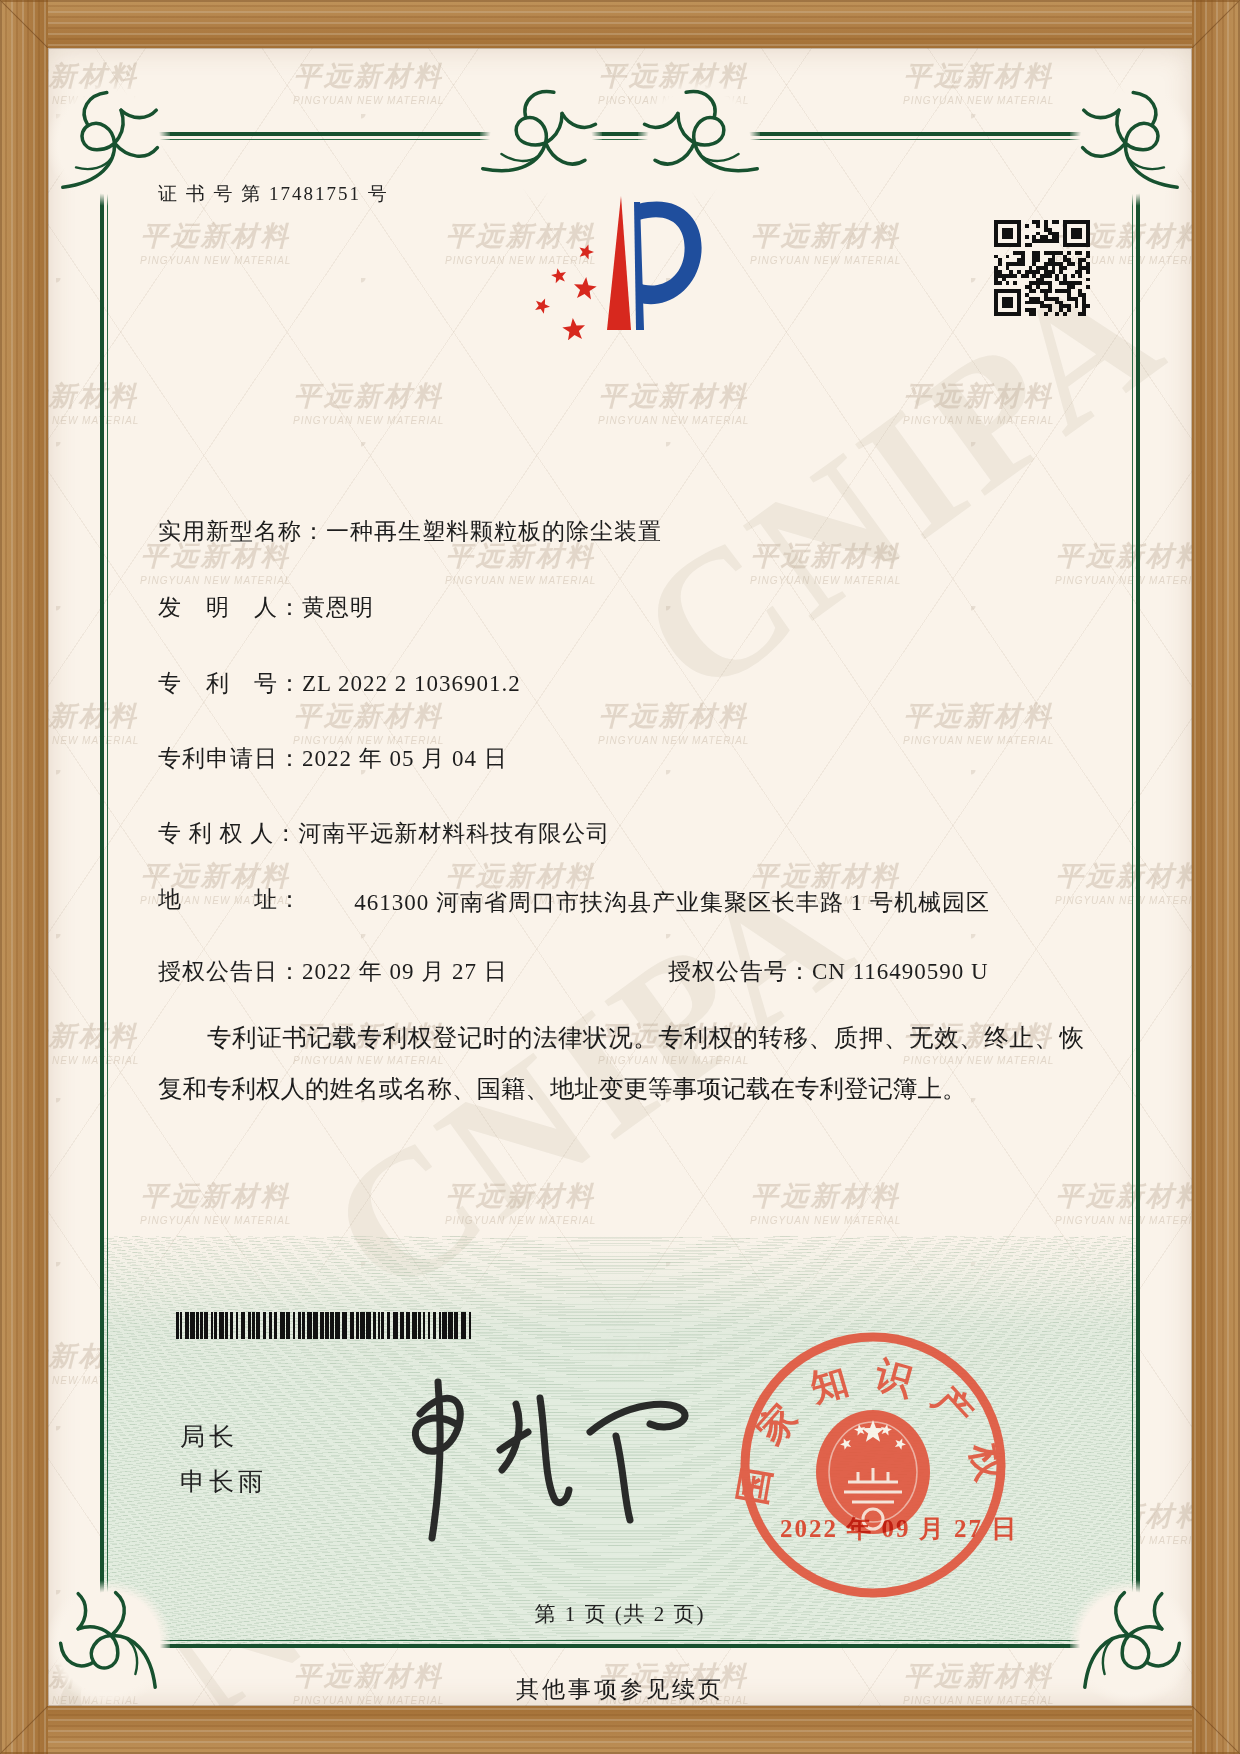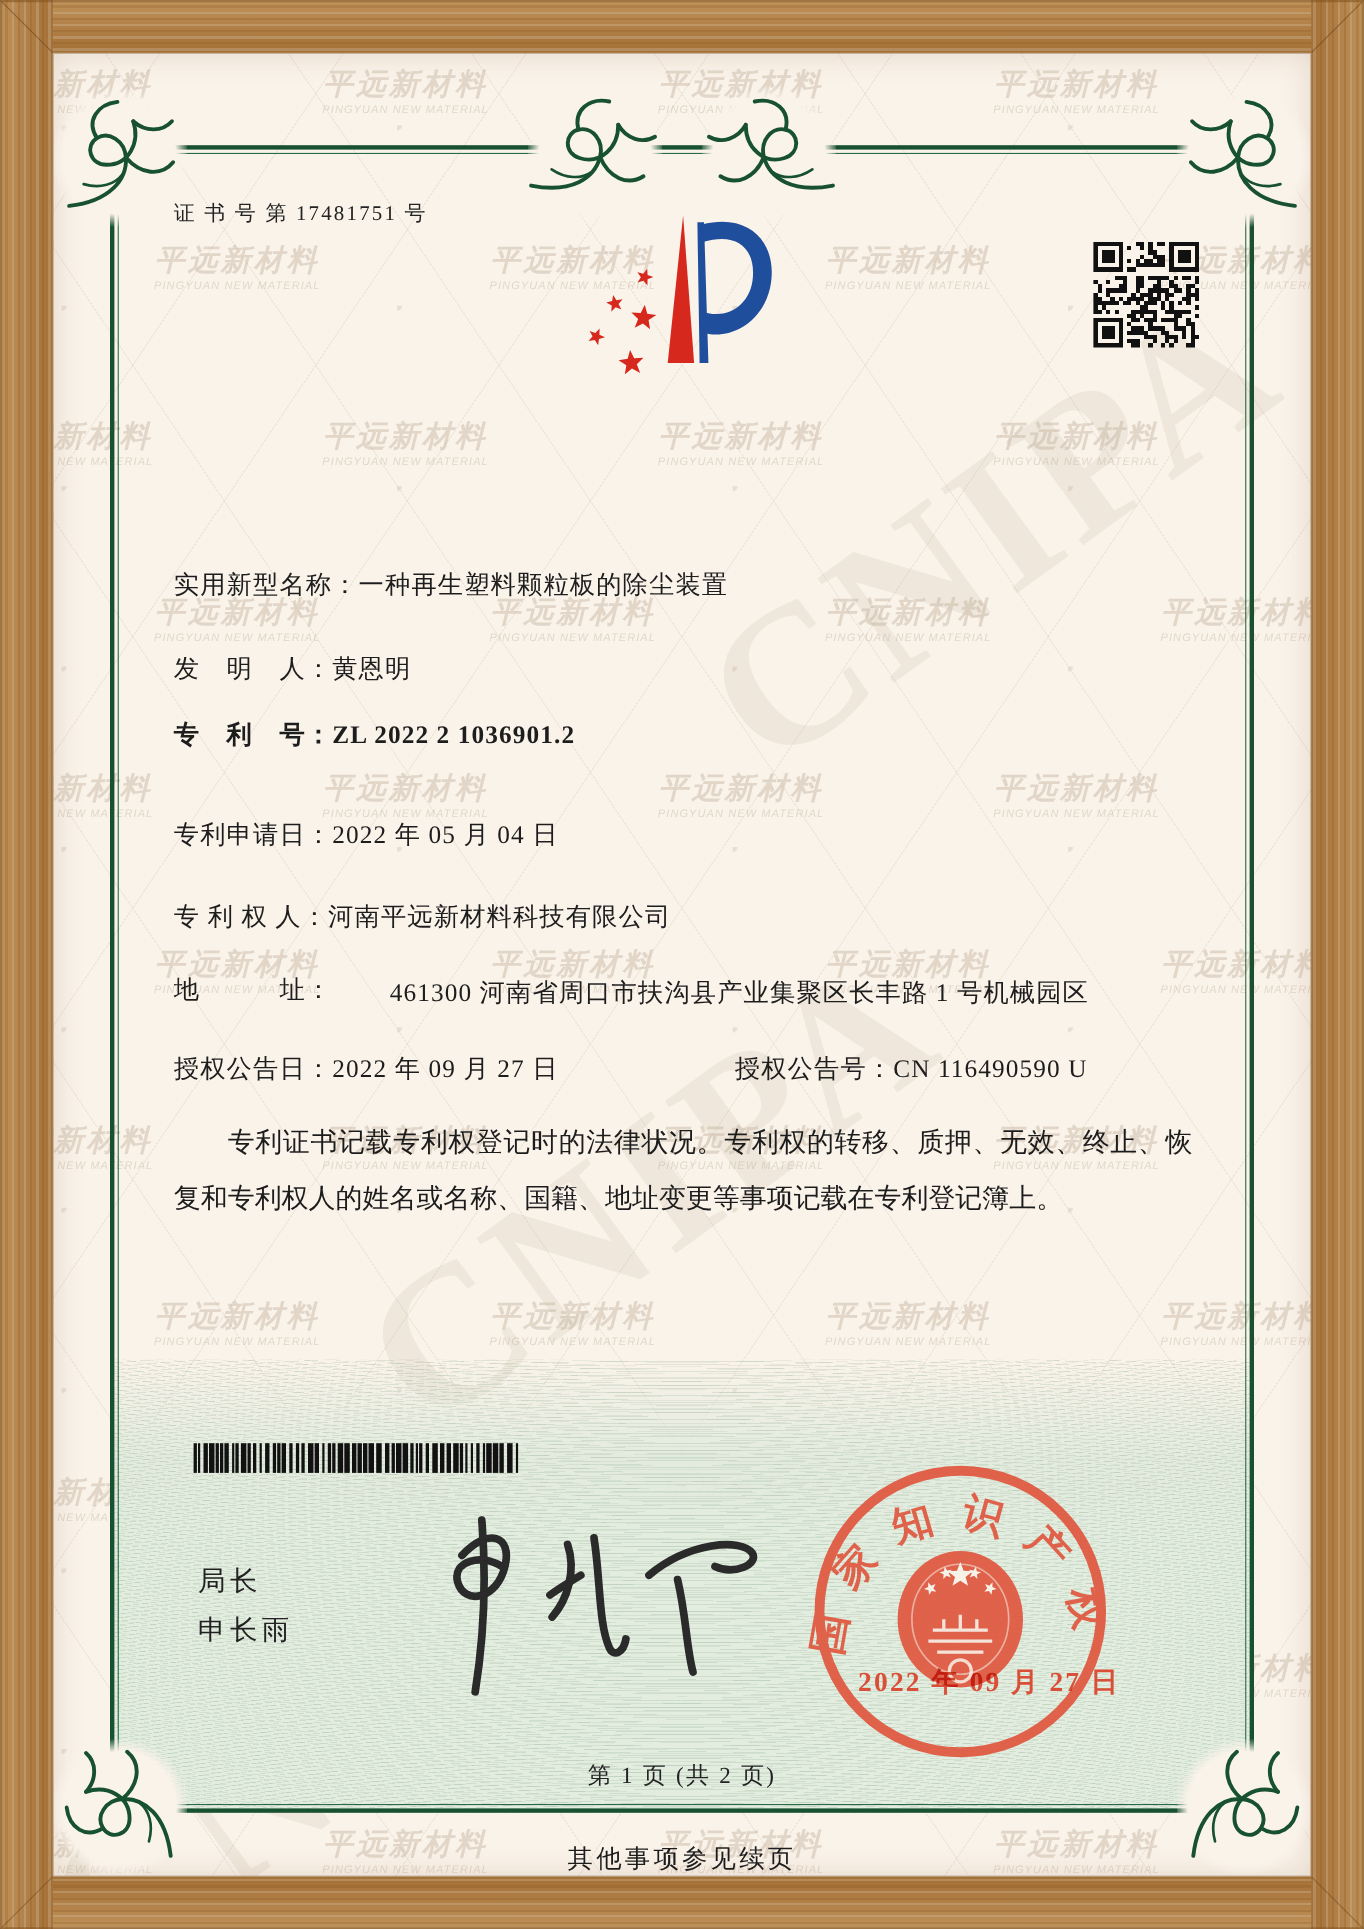--- a/index.html
+++ b/index.html
@@ -572,21 +572,21 @@
             <rect x="76.8" y="7.68" width="11.52" height="11.52" fill="#111"></rect>
             <rect x="0" y="69.12" width="26.88" height="26.88" fill="#111"></rect>
             <rect x="3.84" y="72.96" width="19.2" height="19.2" fill="#faf3ea"></rect>
             <rect x="7.68" y="76.8" width="11.52" height="11.52" fill="#111"></rect>
           </svg></div>
 
 
       <div class="abs" id="fields">
           <div class="frow" style="top: 0px;"><span class="flabel">实用新型名称：</span><span class="fvalue">一种再生塑料颗粒板的除尘装置</span></div>
           <div class="frow" style="top: 76px;"><span class="flabel">发　明　人：</span><span class="fvalue">黄恩明</span></div>
-          <div class="frow" style="top: 136px; font-weight: bold;"><span class="flabel">专　利　号：</span><span class="fvalue">ZL 2022 2 1036901.2</span></div>
+          <div class="frow" style="top: 152px;"><span class="flabel">专　利　号：</span><span class="fvalue">ZL 2022 2 1036901.2</span></div>
           <div class="frow" style="top: 227px;"><span class="flabel">专利申请日：</span><span class="fvalue">2022 年 05 月 04 日</span></div>
           <div class="frow" style="top: 302px;"><span class="flabel">专 利 权 人：</span><span class="fvalue">河南平远新材料科技有限公司</span></div>
           <div class="frow" style="top: 368px;"><span class="flabel">地　　　址：</span><span class="fvalue wrap">461300  河南省周口市扶沟县产业集聚区长丰路 1 号机械园区</span></div>
         </div>
 
       <div class="abs" id="grant-row">
         <span>
           <span class="flabel">授权公告日：</span><span class="fvalue">2022 年 09 月 27 日</span>
         </span>
         <span id="grant-no">

